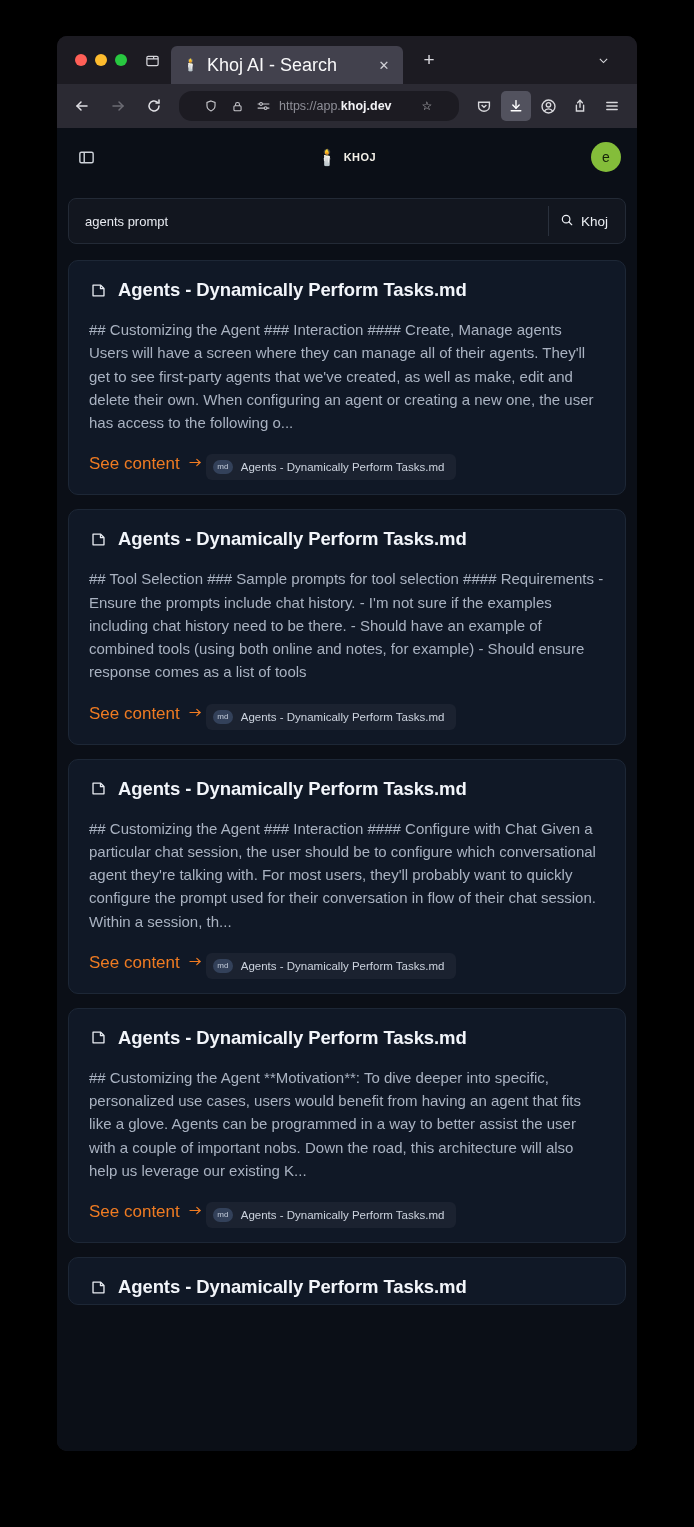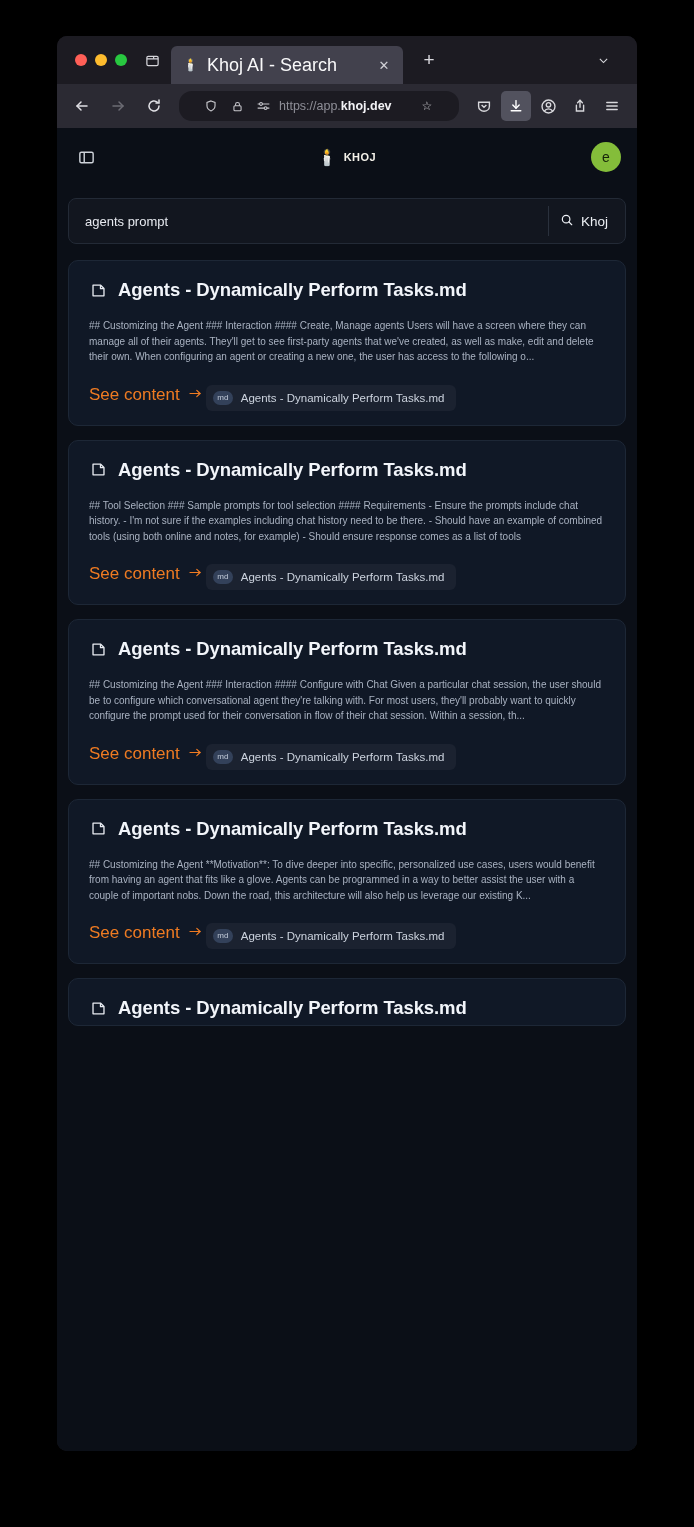--- a/index.html
+++ b/index.html
@@ -274,21 +274,21 @@
   }
   .card-title {
     color: #f2f5fa;
     font-size: 18.5px;
     font-weight: 700;
     letter-spacing: -0.1px;
   }
   .snippet {
     margin-top: 17px;
     color: #a9b2c1;
-    font-size: 10px;
+    font-size: 15px;
     line-height: 1.55;
     word-break: break-word;
   }
   .seecontent {
     margin-top: 17px;
     display: inline-flex;
     align-items: center;
     gap: 9px;
     color: #ef7b22;
     font-size: 17px;

